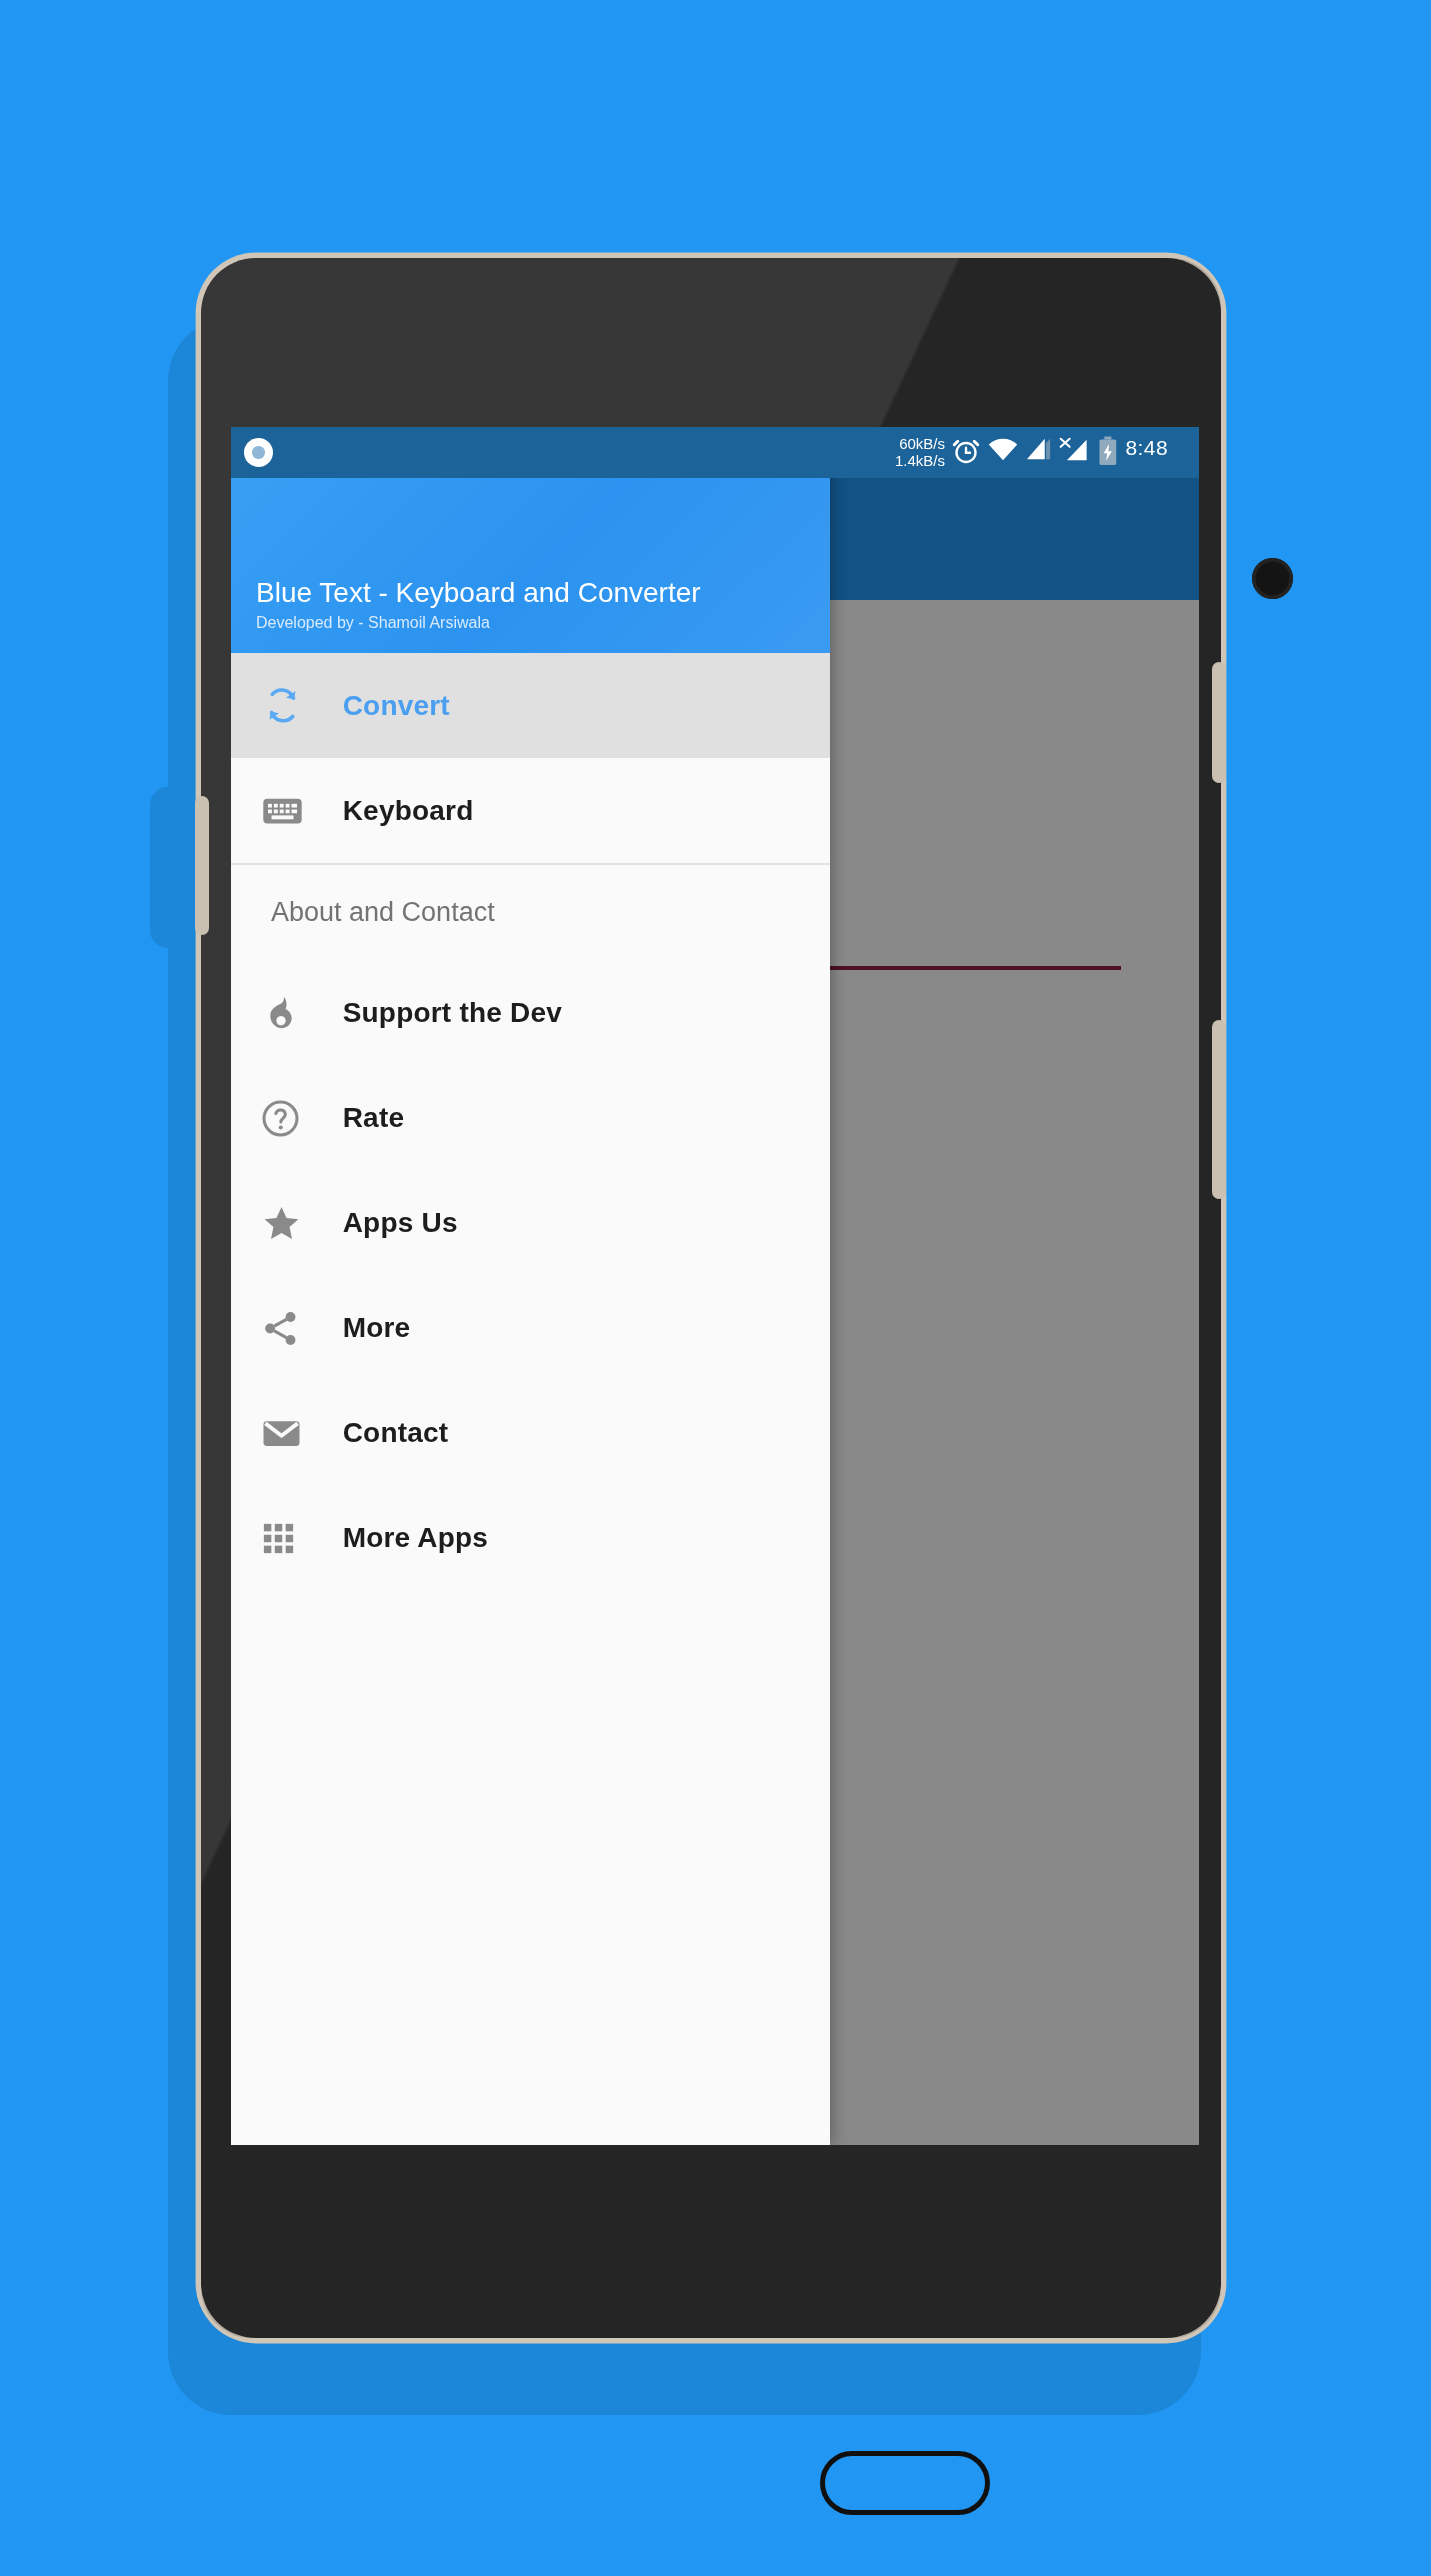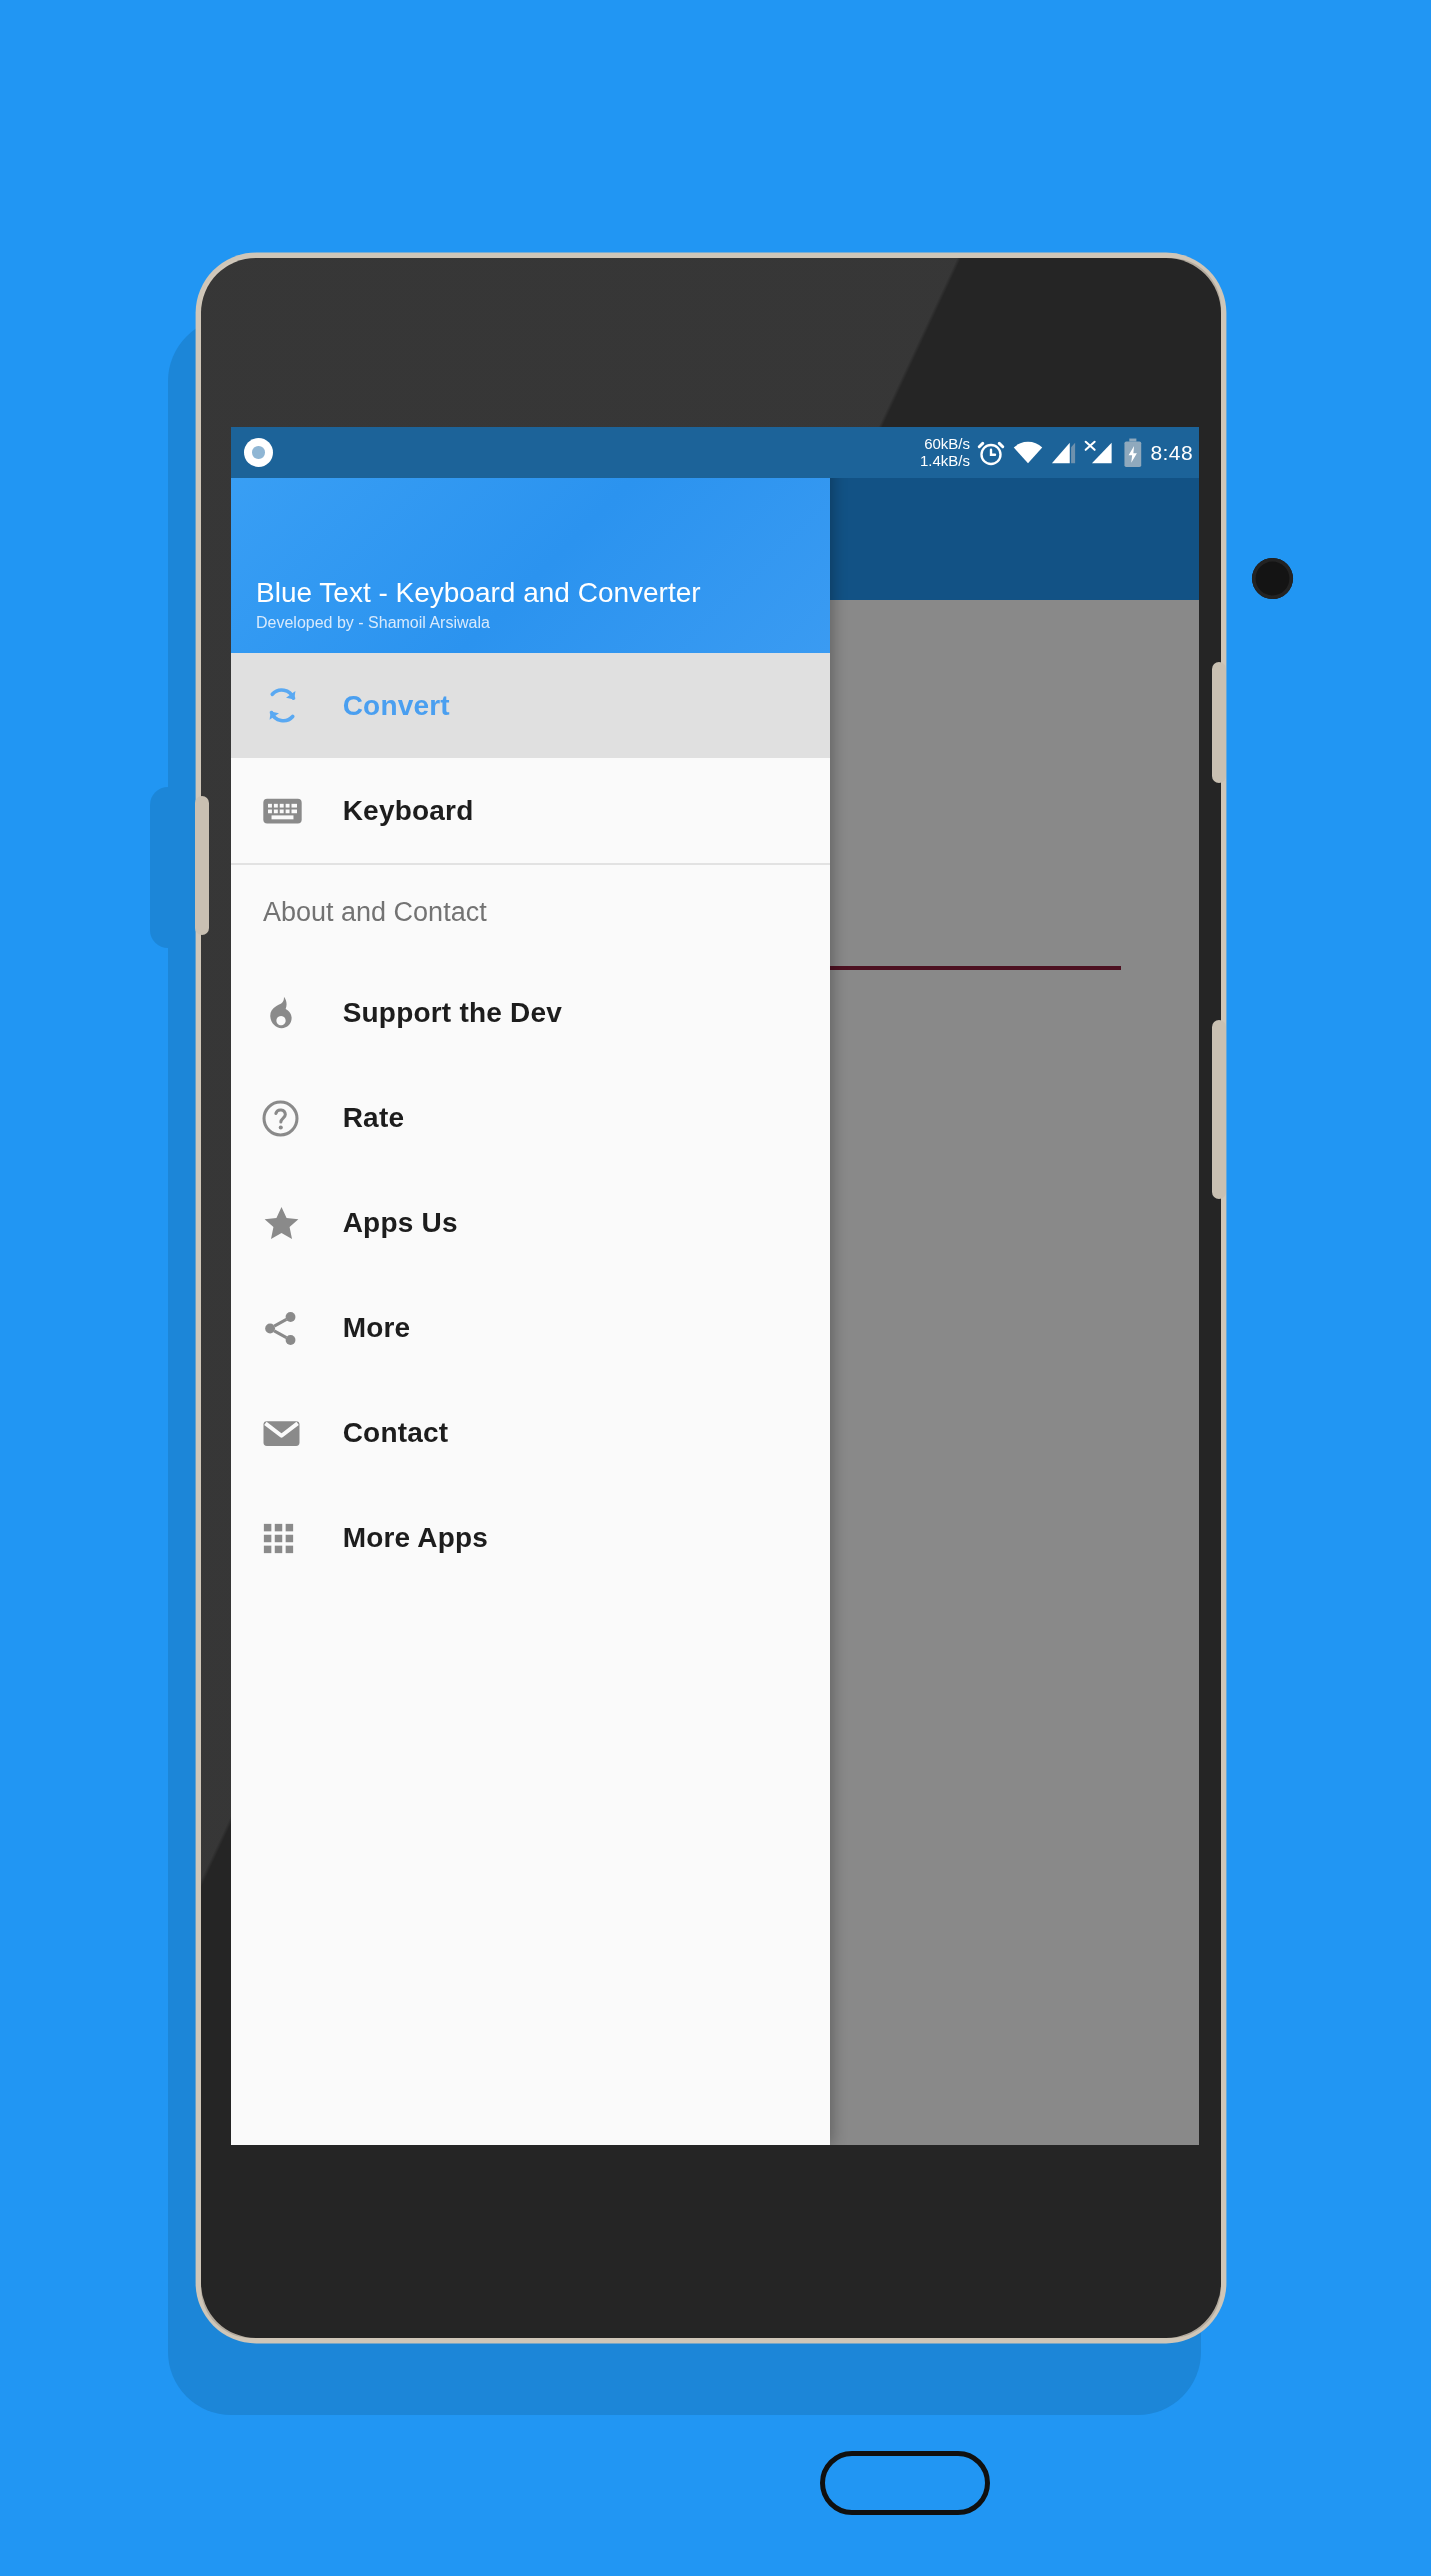--- a/index.html
+++ b/index.html
@@ -134,23 +134,22 @@
     display: flex; align-items: center; justify-content: center;
   }
   .sb-dot i {
     width: 12.5px; height: 12.5px; border-radius: 50%;
     background: #8fb6d4;
     display: block;
   }
   .statusbar-right {
     margin-left: auto;
     display: flex;
-    align-items: center;
     gap: 6px;
-    padding-right: 6px;
+    padding-right: 31px;
     color: #ffffff;
   }
   .net-speed {
     display: flex;
     flex-direction: column;
     line-height: 1.08;
     font-size: 15px;
     text-align: right;
     color: #ffffff;
   }
@@ -276,21 +275,21 @@
 
   .nav-divider {
     height: 1.8px;
     background: #e2e2e2;
     margin: 0;
   }
   .nav-subheader {
     height: 96px;
     display: flex;
     align-items: center;
-    padding-left: 32px;
+    padding-left: 40px;
     font-size: 27px;
     color: #737373;
     box-sizing: border-box;
   }
 
   
   .ico { display: block; }
 </style>
 </head>
 <body>

